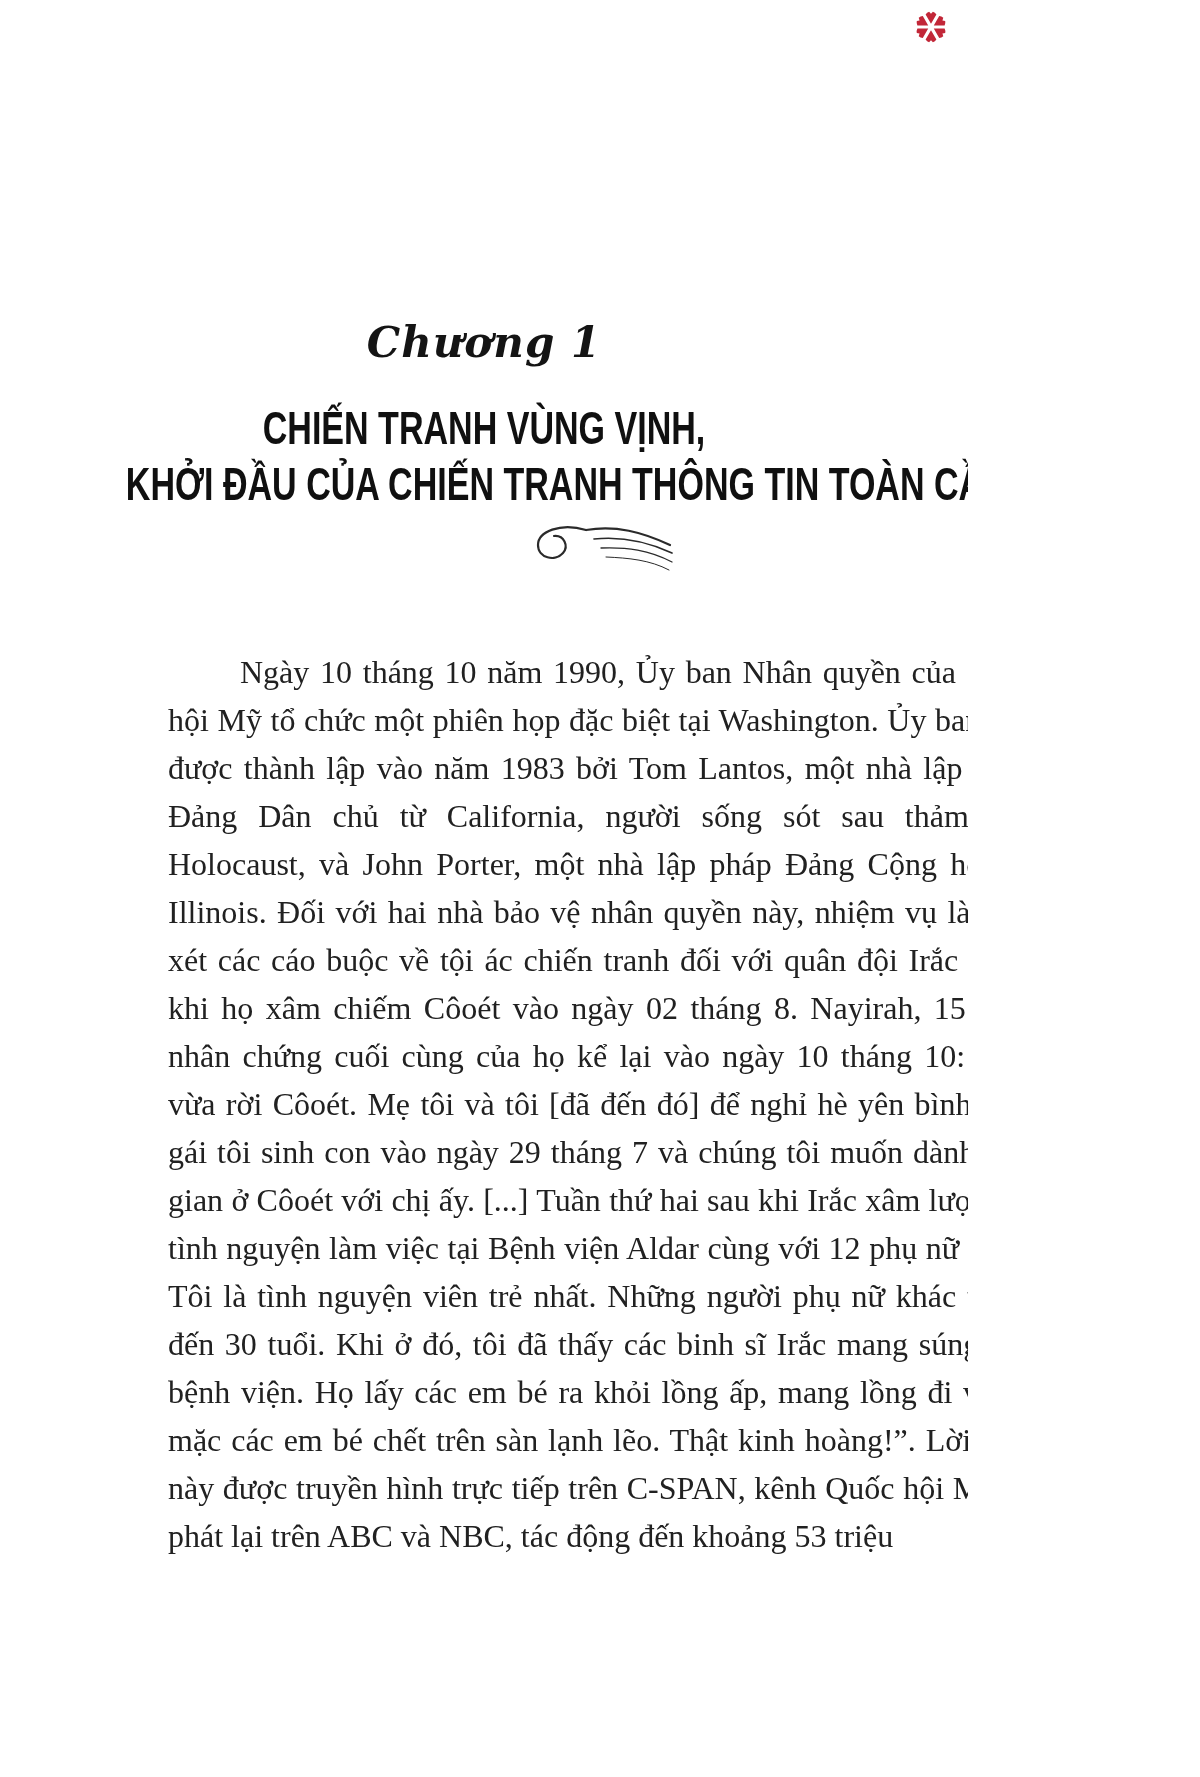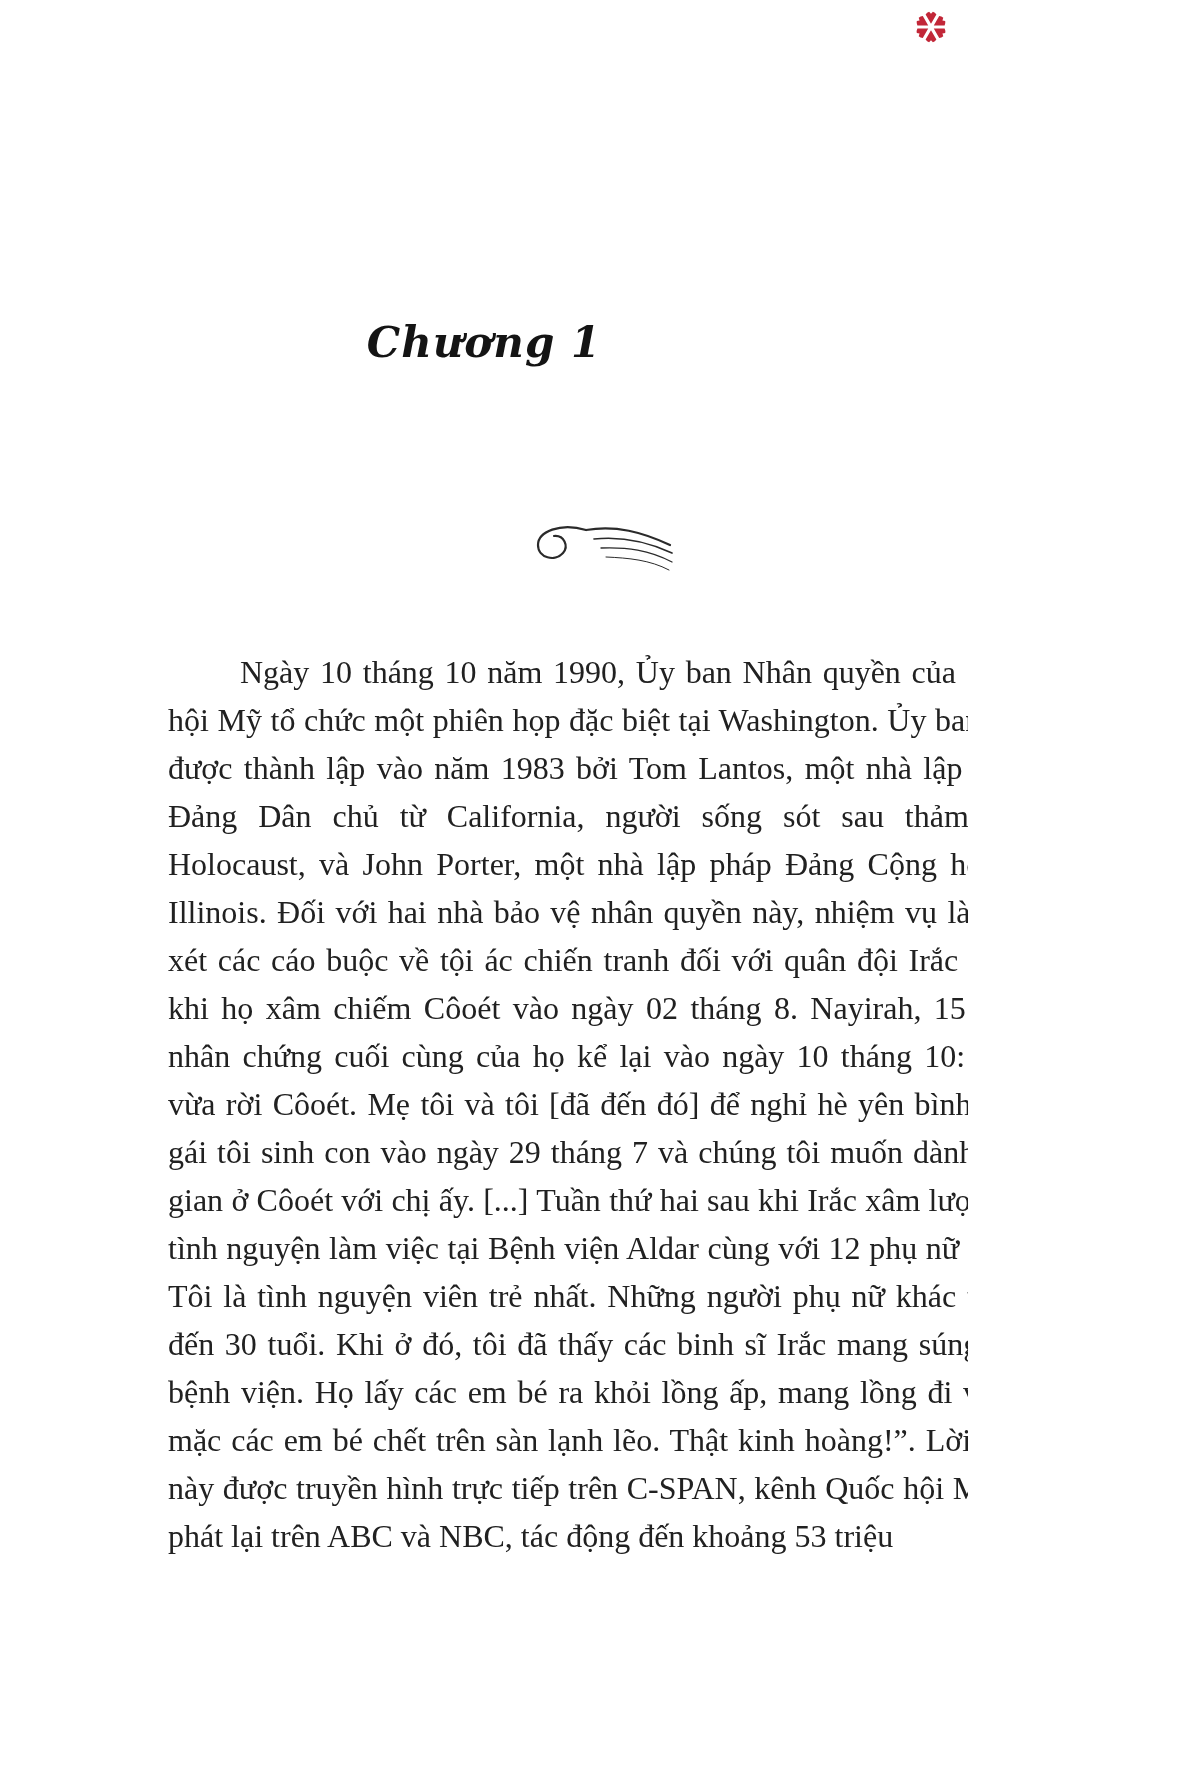--- a/index.html
+++ b/index.html
@@ -121,20 +121,24 @@
         <use href="#petal" transform="rotate(120)"></use>
         <use href="#petal" transform="rotate(180)"></use>
         <use href="#petal" transform="rotate(240)"></use>
         <use href="#petal" transform="rotate(300)"></use>
       </g>
     </svg>
   </span>
 
   <div class="chapter-label">Chương 1</div>
 
+  <div class="chapter-title">
+    <div class="line">CHIẾN TRANH VÙNG VỊNH,</div>
+    <div class="line">KHỞI ĐẦU CỦA CHIẾN TRANH THÔNG TIN TOÀN CẦU</div>
+  </div>
 
   <span class="flourish">
     <svg width="148" height="64" viewBox="0 0 148 64" xmlns="http://www.w3.org/2000/svg" fill="none" stroke="#2a2a2a" stroke-linecap="round">
       <path d="M58 8 C32 0 10 10 10 23 C10 36 27 40 35 31 C41 24 36 13 26 14" stroke-width="2.2"></path>
       <path d="M58 8 C88 3 114 10 142 23" stroke-width="2.2"></path>
       <path d="M66 17 C94 14 118 19 144 31" stroke-width="1.7"></path>
       <path d="M73 26 C99 25 121 28 144 40" stroke-width="1.3"></path>
       <path d="M78 35 C101 36 122 38 141 48" stroke-width="1"></path>
     </svg>
   </span>

